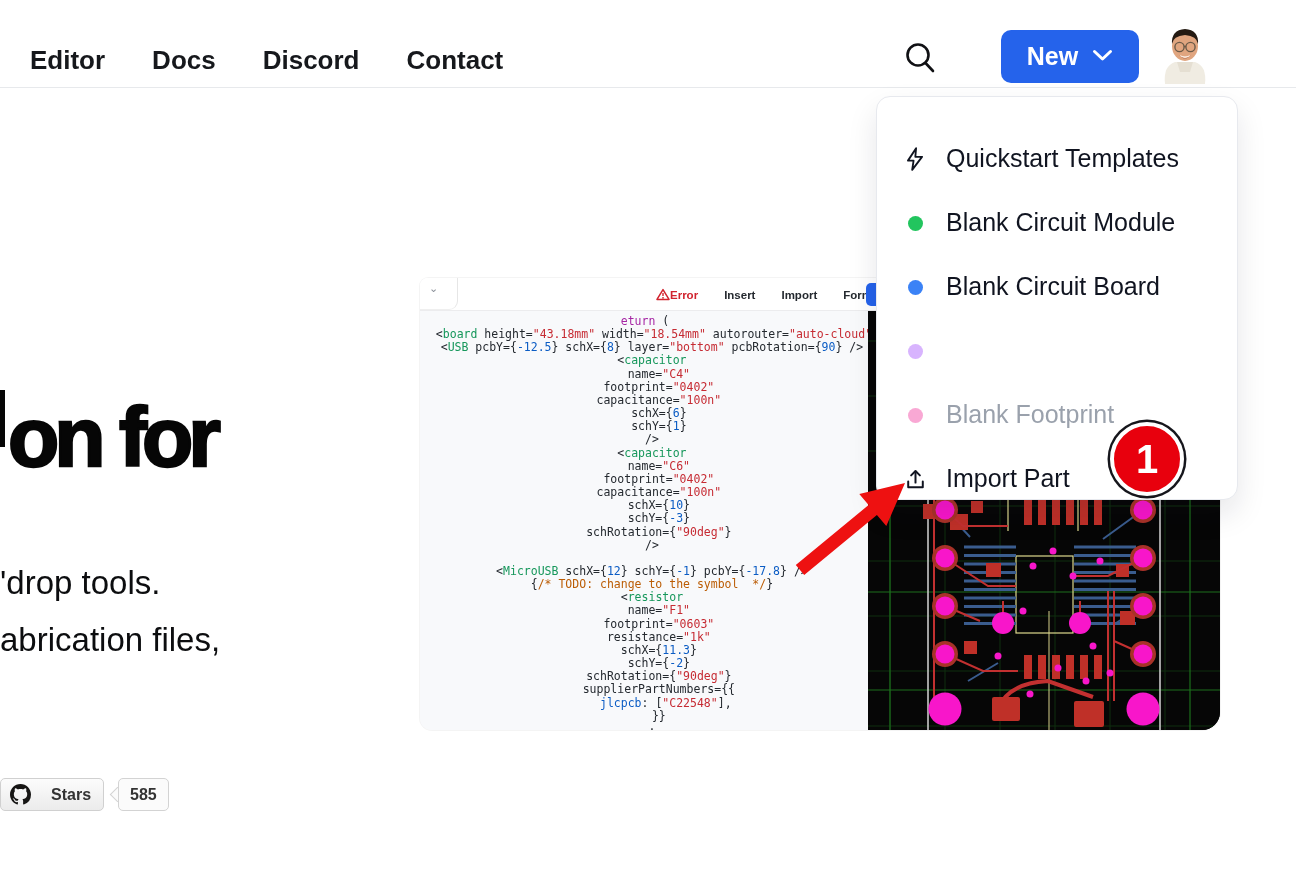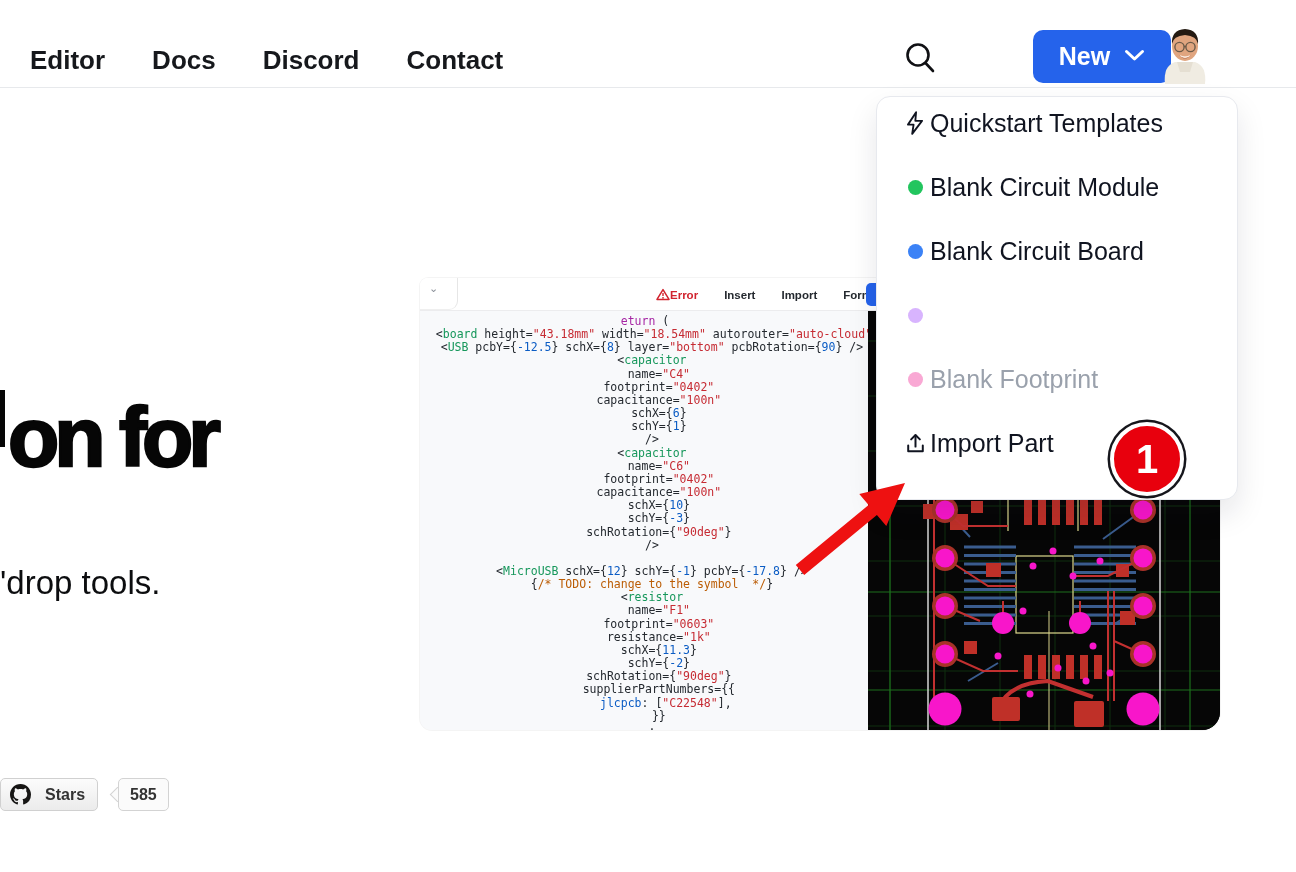--- a/index.html
+++ b/index.html
@@ -7,39 +7,39 @@
               font-family:"Liberation Sans", sans-serif; }
   #page { position:relative; width:1296px; height:872px; background:#fff; }
 
   
   #header { position:absolute; left:0; top:0; width:1296px; height:88px;
             background:#fff; border-bottom:1px solid #e7e9ec; z-index:5; }
   #nav { position:absolute; left:30px; top:0; height:120px; display:flex;
          align-items:center; gap:47px; }
   .nav-link { font-size:26px; font-weight:600; color:#16181c; cursor:pointer; white-space:nowrap; }
   #search-btn { position:absolute; left:901px; top:39px; width:38px; height:38px; cursor:pointer; }
-  #new-btn { position:absolute; left:1033px; top:30px; width:138px; height:53px;
+  #new-btn { position:absolute; left:1001px; top:30px; width:138px; height:53px;
              background:#2563eb; border:none; border-radius:10px; display:flex;
              align-items:center; justify-content:center; gap:14px; cursor:pointer; }
   #new-btn .lbl { color:#fff; font-size:25px; font-weight:600; }
   #avatar { position:absolute; left:1157px; top:24px; width:56px; height:60px; cursor:pointer; }
 
   
   #headline { position:absolute; left:8px; top:362px; font-size:84px; line-height:86px;
               font-weight:700; letter-spacing:-5px; color:#060606;
               -webkit-text-stroke:2.4px #060606; white-space:nowrap;margin-top:32px; }
   #headline-frag { position:absolute; left:0; top:390px; width:5px; height:57px; background:#060606; }
   .hero-line { position:absolute; left:0; font-size:33px; color:#0c0d0f; white-space:nowrap; }
   #hero-line1 { top:564px; }
   #hero-line2 { top:621px; }
 
   
   #gh { position:absolute; left:0; top:778px; height:34px; z-index:4; }
   #gh-btn { position:absolute; left:0; top:0; height:33px; display:inline-flex; align-items:center;
-            gap:14px; padding:0 12px 0 9px; border:1px solid #d0d0d0; border-radius:5px;
+            gap:20px; padding:0 12px 0 9px; border:1px solid #d0d0d0; border-radius:5px;
             background:linear-gradient(#fcfcfc,#ebebeb); cursor:pointer; }
   #gh-btn .lbl { font-size:16px; font-weight:700; color:#333; }
   #gh-count { position:absolute; left:118px; top:0; height:33px; padding:0 11px;
               border:1px solid #d3d3d3; border-radius:5px; background:#fbfbfb;
               display:flex; align-items:center; font-size:16px; font-weight:700; color:#333; cursor:pointer; }
   #gh-notch { position:absolute; left:112px; top:11px; width:11px; height:11px; background:#fbfbfb;
               border-left:1px solid #d3d3d3; border-bottom:1px solid #d3d3d3;
               transform:rotate(45deg); }
 
   
@@ -62,21 +62,21 @@
   .cl { font-family:"DejaVu Sans Mono","Liberation Mono",monospace; font-size:11.5px;
         line-height:13.15px; white-space:pre;text-align:center; }
   .tok-kw{color:#a626a4;} .tok-tag{color:#16975b;} .tok-st{color:#c62b33;}
   .tok-nu{color:#0b5cc4;} .tok-cm{color:#bb5c04;} .tok-pl{color:#24292f;} .tok-pr{color:#0b5cc4;}
   #pcb-pane { position:absolute; left:448px; top:33px; width:352px; height:419px; background:#060606; }
 
   
   #dropdown { position:absolute; left:876px; top:96px; width:362px; height:404px;
               background:#fff; border:1px solid #e7e9ee; border-radius:14px;
               box-shadow:0 14px 30px rgba(16,24,40,.10); z-index:10; padding-top:12px; }
-  .menu-item { height:64px; display:flex; align-items:flex-start; padding-left:24px; gap:1px; cursor:pointer; }
+  .menu-item { height:64px; display:flex; align-items:flex-end; padding-left:24px; gap:17px; cursor:pointer; }
   .menu-item .icon-box { width:28px; height:28px; display:flex; align-items:center; justify-content:center; }
   .menu-item .lbl { font-size:25px; font-weight:500; color:#101420; white-space:nowrap; }
   .menu-item.disabled .lbl { color:#9aa1ac; }
   .dot { width:15px; height:15px; border-radius:50%; }
 
   
   #badge { position:absolute; left:1110px; top:422px; width:74px; height:74px; border-radius:50%;
            background:#e8000d; border:4px solid #fff; box-shadow:0 0 0 2.5px #16161c;
            display:flex; align-items:center; justify-content:center;
            color:#fff; font-size:40px; font-weight:700; z-index:12; }
@@ -122,20 +122,21 @@
         <line x1="27" y1="22.5" x2="29" y2="22.5" stroke="#6b5a48" stroke-width="1.4"></line>
         <path d="M21.5 30.5 Q28 38 34.5 30.5 Q31 34.5 28 34.5 Q25 34.5 21.5 30.5 Z" fill="#8c3f2e"></path>
         <path d="M23 31 Q28 34 33 31 L32 32.5 Q28 34.8 24 32.5 Z" fill="#fff"></path>
       </svg>
     </div>
   </div>
 
   <div id="headline-frag"></div>
   <h1 id="headline">on for</h1>
   <p class="hero-line" id="hero-line1">'drop tools.</p>
+  <p class="hero-line" id="hero-line2">abrication files,</p>
 
   <div id="gh">
     <a id="gh-btn">
       <span style="display:flex">
         <svg width="21" height="21" viewBox="0 0 16 16" fill="#161514">
           <path d="M8 0C3.58 0 0 3.58 0 8c0 3.54 2.29 6.53 5.47 7.59.4.07.55-.17.55-.38 0-.19-.01-.82-.01-1.49-2.01.37-2.53-.49-2.69-.94-.09-.23-.48-.94-.82-1.13-.28-.15-.68-.52-.01-.53.63-.01 1.08.58 1.23.82.72 1.21 1.87.87 2.33.66.07-.52.28-.87.51-1.07-1.78-.2-3.64-.89-3.64-3.95 0-.87.31-1.59.82-2.15-.08-.2-.36-1.02.08-2.12 0 0 .67-.21 2.2.82.64-.18 1.32-.27 2-.27.68 0 1.36.09 2 .27 1.53-1.04 2.2-.82 2.2-.82.44 1.1.16 1.92.08 2.12.51.56.82 1.27.82 2.15 0 3.07-1.87 3.75-3.65 3.95.29.25.54.73.54 1.48 0 1.07-.01 1.93-.01 2.2 0 .21.15.46.55.38A8.01 8.01 0 0 0 16 8c0-4.42-3.58-8-8-8z"></path>
         </svg>
       </span>
       <span class="lbl">Stars</span>
     </a>

